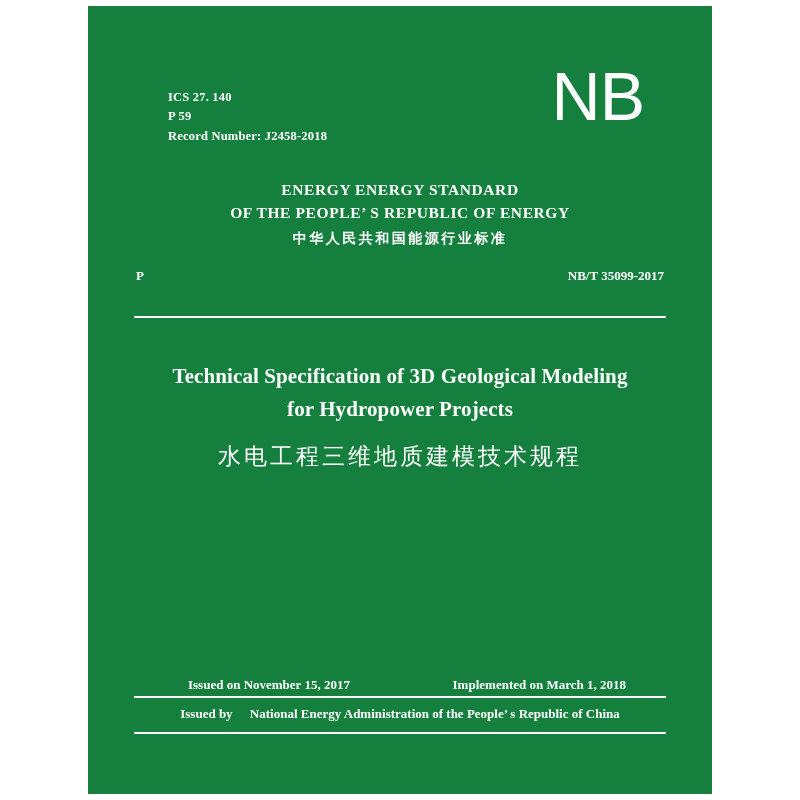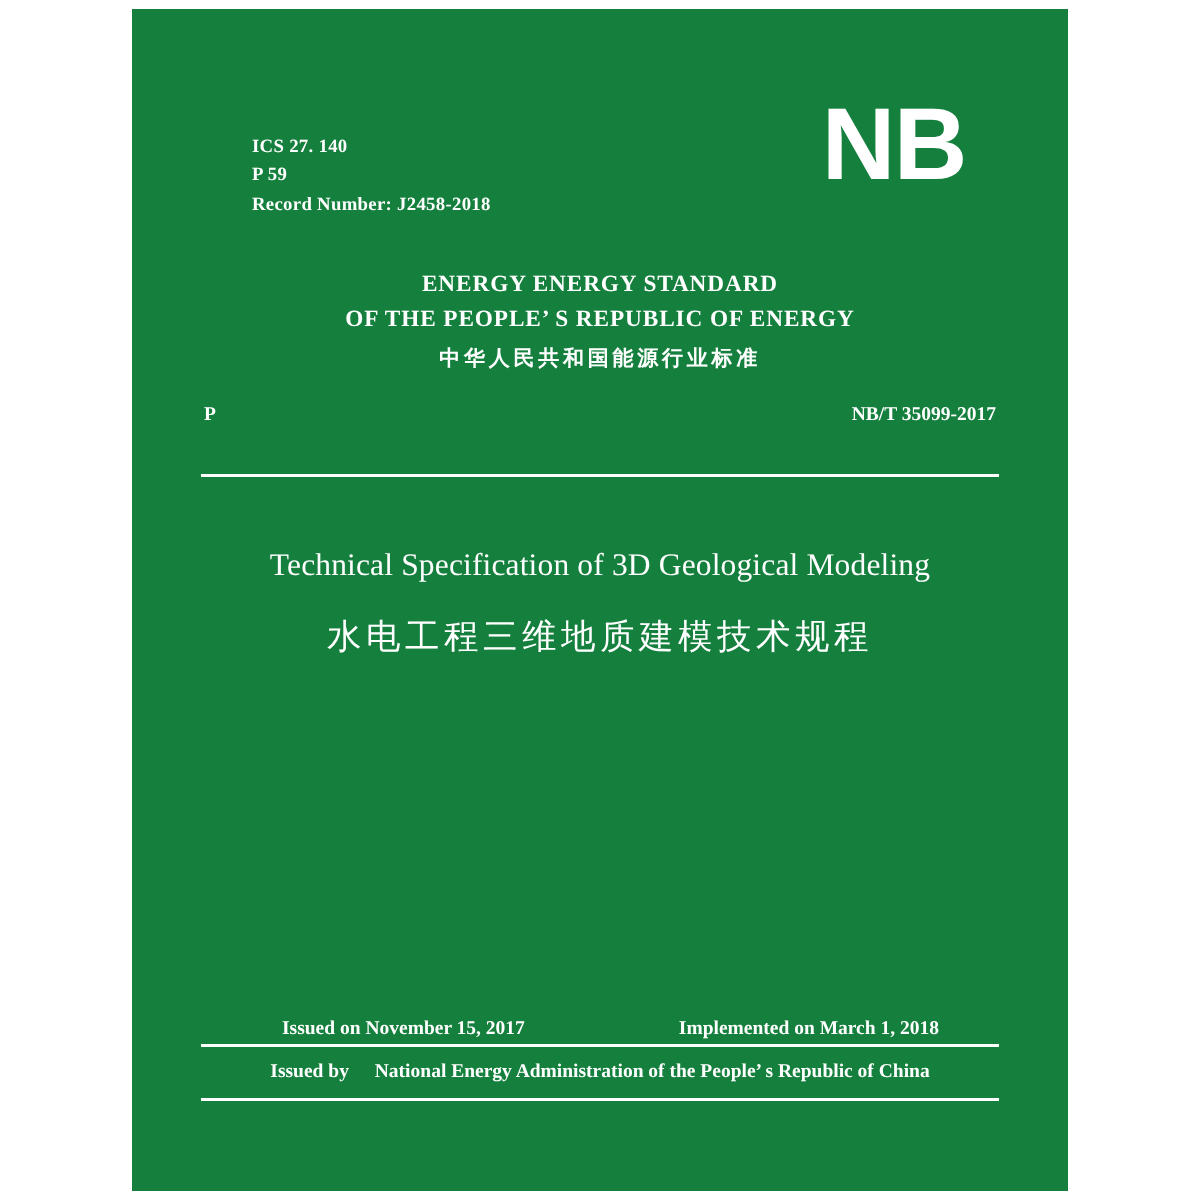--- a/index.html
+++ b/index.html
@@ -42,21 +42,21 @@
   }
   .ident div {
     margin: 0;
   }
   
   .nb-logo {
     position: absolute;
     right: 68px;
     top: 56px;
     font-size: 68px;
-    font-weight: bold;
+    font-weight: normal;
     letter-spacing: -1px;
     line-height: 1;
     font-family: "Liberation Sans", sans-serif;
   }
   
   .std-block {
     position: absolute;
     left: 0;
     right: 0;
     top: 172px;
@@ -103,21 +103,21 @@
   
   .title-block {
     position: absolute;
     left: 40px;
     right: 40px;
     top: 354px;
     text-align: center;
   }
   .title-en {
     font-size: 21px;
-    font-weight: normal;
+    font-weight: bold;
     line-height: 1.55;
     letter-spacing: 0.1px;
   }
   .title-cn {
     font-size: 23px;
     font-weight: normal;
     letter-spacing: 3px;
     margin-top: 16px;
     font-family: "DejaVu Sans", sans-serif;
   }
@@ -168,20 +168,21 @@
 
     <div class="class-row">
       <div class="left">P</div>
       <div class="right">NB/T 35099-2017</div>
     </div>
 
     <div class="rule top"></div>
 
     <div class="title-block">
       <div class="title-en">Technical Specification of 3D Geological Modeling</div>
+      <div class="title-en">for Hydropower Projects</div>
       <div class="title-cn">水电工程三维地质建模技术规程</div>
     </div>
 
     <div class="dates">
       <div class="issued">Issued on November 15, 2017</div>
       <div class="implemented">Implemented on March 1, 2018</div>
     </div>
 
     <div class="rule bottom1"></div>
 

